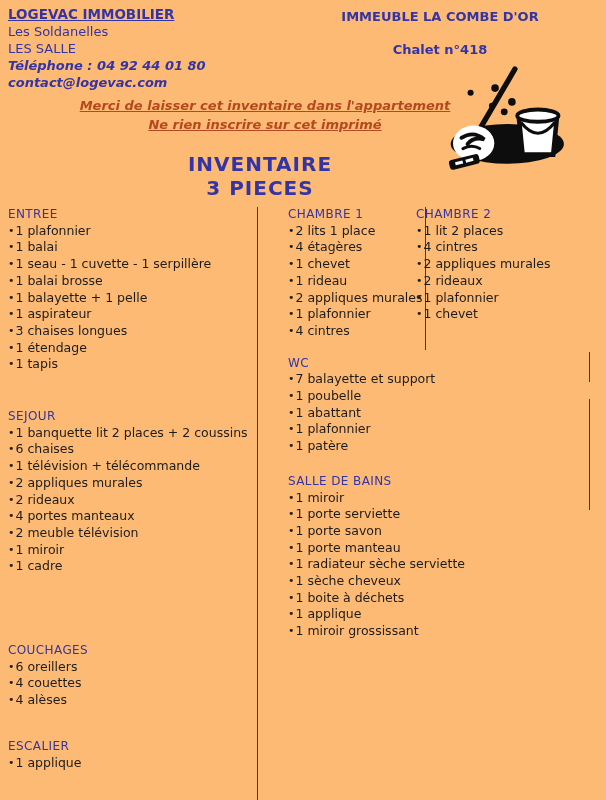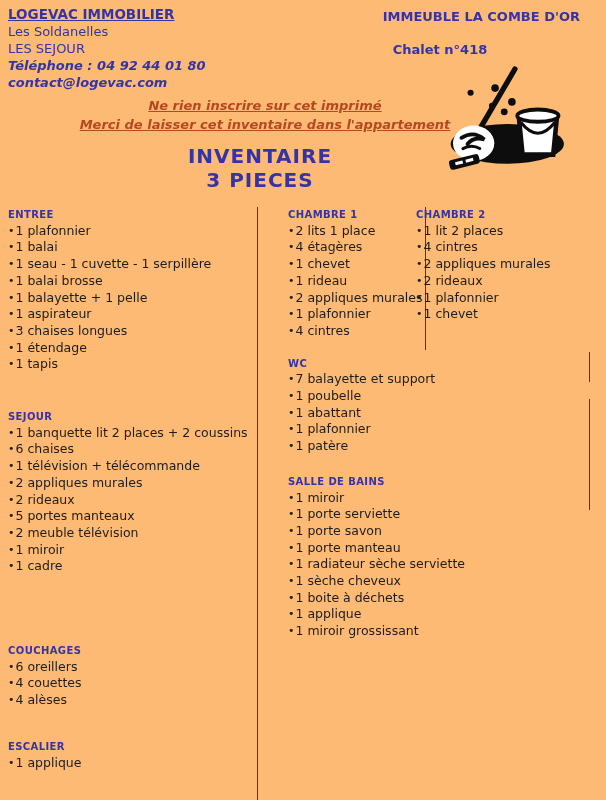--- a/index.html
+++ b/index.html
@@ -18,33 +18,33 @@
   .header-left {
     position: absolute; top: 6px; left: 8px;
     color: #3434a4; font-size: 13px; line-height: 17px;
   }
   .company { font-weight: bold; text-decoration: underline; font-size: 13.5px; }
   .hl-bold { font-weight: bold; font-style: italic; }
   .header-right {
     position: absolute; top: 8px; left: 300px; width: 280px;
     color: #3434a4; font-size: 13px; line-height: 17px; text-align: center;
   }
-  .building { font-weight: bold; text-align: right; }
+  .building { font-weight: bold; }
   .chalet { font-weight: bold; margin-top: 16px; }
 
   
   .notice-wrap {
     position: absolute; top: 96px; left: 0; width: 530px;
     text-align: center;
     color: #b5481e; font-size: 13px; line-height: 19px;
     font-style: italic; font-weight: bold;
   }
   .notice-line { text-decoration: underline; }
   .title-wrap {
-    position: absolute; top: 144px; left: 0; width: 520px;
+    position: absolute; top: 152px; left: 0; width: 520px;
     text-align: center;
     color: #3434a4; font-size: 20px; line-height: 24px;
     font-weight: bold; letter-spacing: 1px;
   }
 
   
   .clipart {
     position: absolute; top: 56px; left: 440px;
     width: 130px; height: 130px;
   }
@@ -52,21 +52,21 @@
   
   .col {
     position: absolute; top: 207px;
     font-size: 12.5px; line-height: 15.7px;
   }
   .col-1 { left: 8px;   width: 242px; }
   .col-2 { left: 288px; width: 150px; }
   .col-3 { left: 416px; width: 158px; }
 
   .sec-title {
-    color: #3434a4; font-weight: bold; font-size: 10px;
+    color: #3434a4; font-weight: normal; font-size: 12px;
     letter-spacing: 0.4px;
   }
   .item { color: #1c1c1c; white-space: nowrap; }
   .item::before { content: "\2022"; font-size: 11px; margin-right: 1px; position: relative; top: -1px; }
 
   [data-name="inventory-section-sejour"]        { margin-top: 36px; }
   [data-name="inventory-section-couchages"]     { margin-top: 68px; }
   [data-name="inventory-section-escalier"]      { margin-top: 30px; }
   [data-name="inventory-section-wc"]            { margin-top: 16px; }
   [data-name="inventory-section-salle-de-bains"]{ margin-top: 19px; }
@@ -79,21 +79,21 @@
   .edge-b  { left: 589px; top: 399px; height: 111px; }
 </style>
 </head>
 <body>
 
 <div class="page" data-name="inventory-document">
 
   <div class="header-left" data-name="agency-header">
     <div class="company" data-name="agency-name">LOGEVAC IMMOBILIER</div>
     <div data-name="agency-residence">Les Soldanelles</div>
-    <div data-name="agency-city">LES SEJOUR</div>
+    <div data-name="agency-city">LES SALLE</div>
     <div class="hl-bold" data-name="agency-phone">Téléphone : 04 92 44 01 80</div>
     <div class="hl-bold" data-name="agency-email">contact@logevac.com</div>
   </div>
 
   <div class="header-right" data-name="property-header">
     <div class="building" data-name="building-name">IMMEUBLE LA COMBE D'OR</div>
     <div class="chalet" data-name="chalet-number">Chalet n°418</div>
   </div>
 
   <div class="clipart" data-name="cleaning-mop-bucket-icon">
@@ -119,22 +119,22 @@
 
       <g transform="rotate(-14 32 124)">
         <rect x="12" y="117" width="40" height="13" rx="4" fill="#0d0d0d"></rect>
         <rect x="20" y="121" width="10" height="4" fill="#ffffff"></rect>
         <rect x="34" y="121" width="10" height="4" fill="#ffffff"></rect>
       </g>
     </svg>
   </div>
 
   <div class="notice-wrap" data-name="notice">
+    <div class="notice-line" data-name="notice-line-1">Merci de laisser cet inventaire dans l'appartement</div>
     <div class="notice-line" data-name="notice-line-2">Ne rien inscrire sur cet imprimé</div>
-    <div class="notice-line" data-name="notice-line-1">Merci de laisser cet inventaire dans l'appartement</div>
   </div>
 
   <div class="title-wrap" data-name="document-title">
     <div data-name="title-line-1">INVENTAIRE</div>
     <div data-name="title-line-2">3 PIECES</div>
   </div>
 
   <div class="vline vline-1" data-name="column-divider-1"></div>
   <div class="vline vline-2" data-name="column-divider-2"></div>
   <div class="vline edge-a" data-name="page-edge-line-top"></div>
@@ -153,21 +153,21 @@
         <div class="item" data-name="inventory-item">1 étendage</div>
         <div class="item" data-name="inventory-item">1 tapis</div>
       </div>
       <div data-name="inventory-section-sejour">
         <div class="sec-title" data-name="section-title">SEJOUR</div>
         <div class="item" data-name="inventory-item">1 banquette lit 2 places + 2 coussins</div>
         <div class="item" data-name="inventory-item">6 chaises</div>
         <div class="item" data-name="inventory-item">1 télévision + télécommande</div>
         <div class="item" data-name="inventory-item">2 appliques murales</div>
         <div class="item" data-name="inventory-item">2 rideaux</div>
-        <div class="item" data-name="inventory-item">5 portes manteaux</div>
+        <div class="item" data-name="inventory-item">4 portes manteaux</div>
         <div class="item" data-name="inventory-item">2 meuble télévision</div>
         <div class="item" data-name="inventory-item">1 miroir</div>
         <div class="item" data-name="inventory-item">1 cadre</div>
       </div>
       <div data-name="inventory-section-couchages">
         <div class="sec-title" data-name="section-title">COUCHAGES</div>
         <div class="item" data-name="inventory-item">6 oreillers</div>
         <div class="item" data-name="inventory-item">4 couettes</div>
         <div class="item" data-name="inventory-item">4 alèses</div>
       </div>

